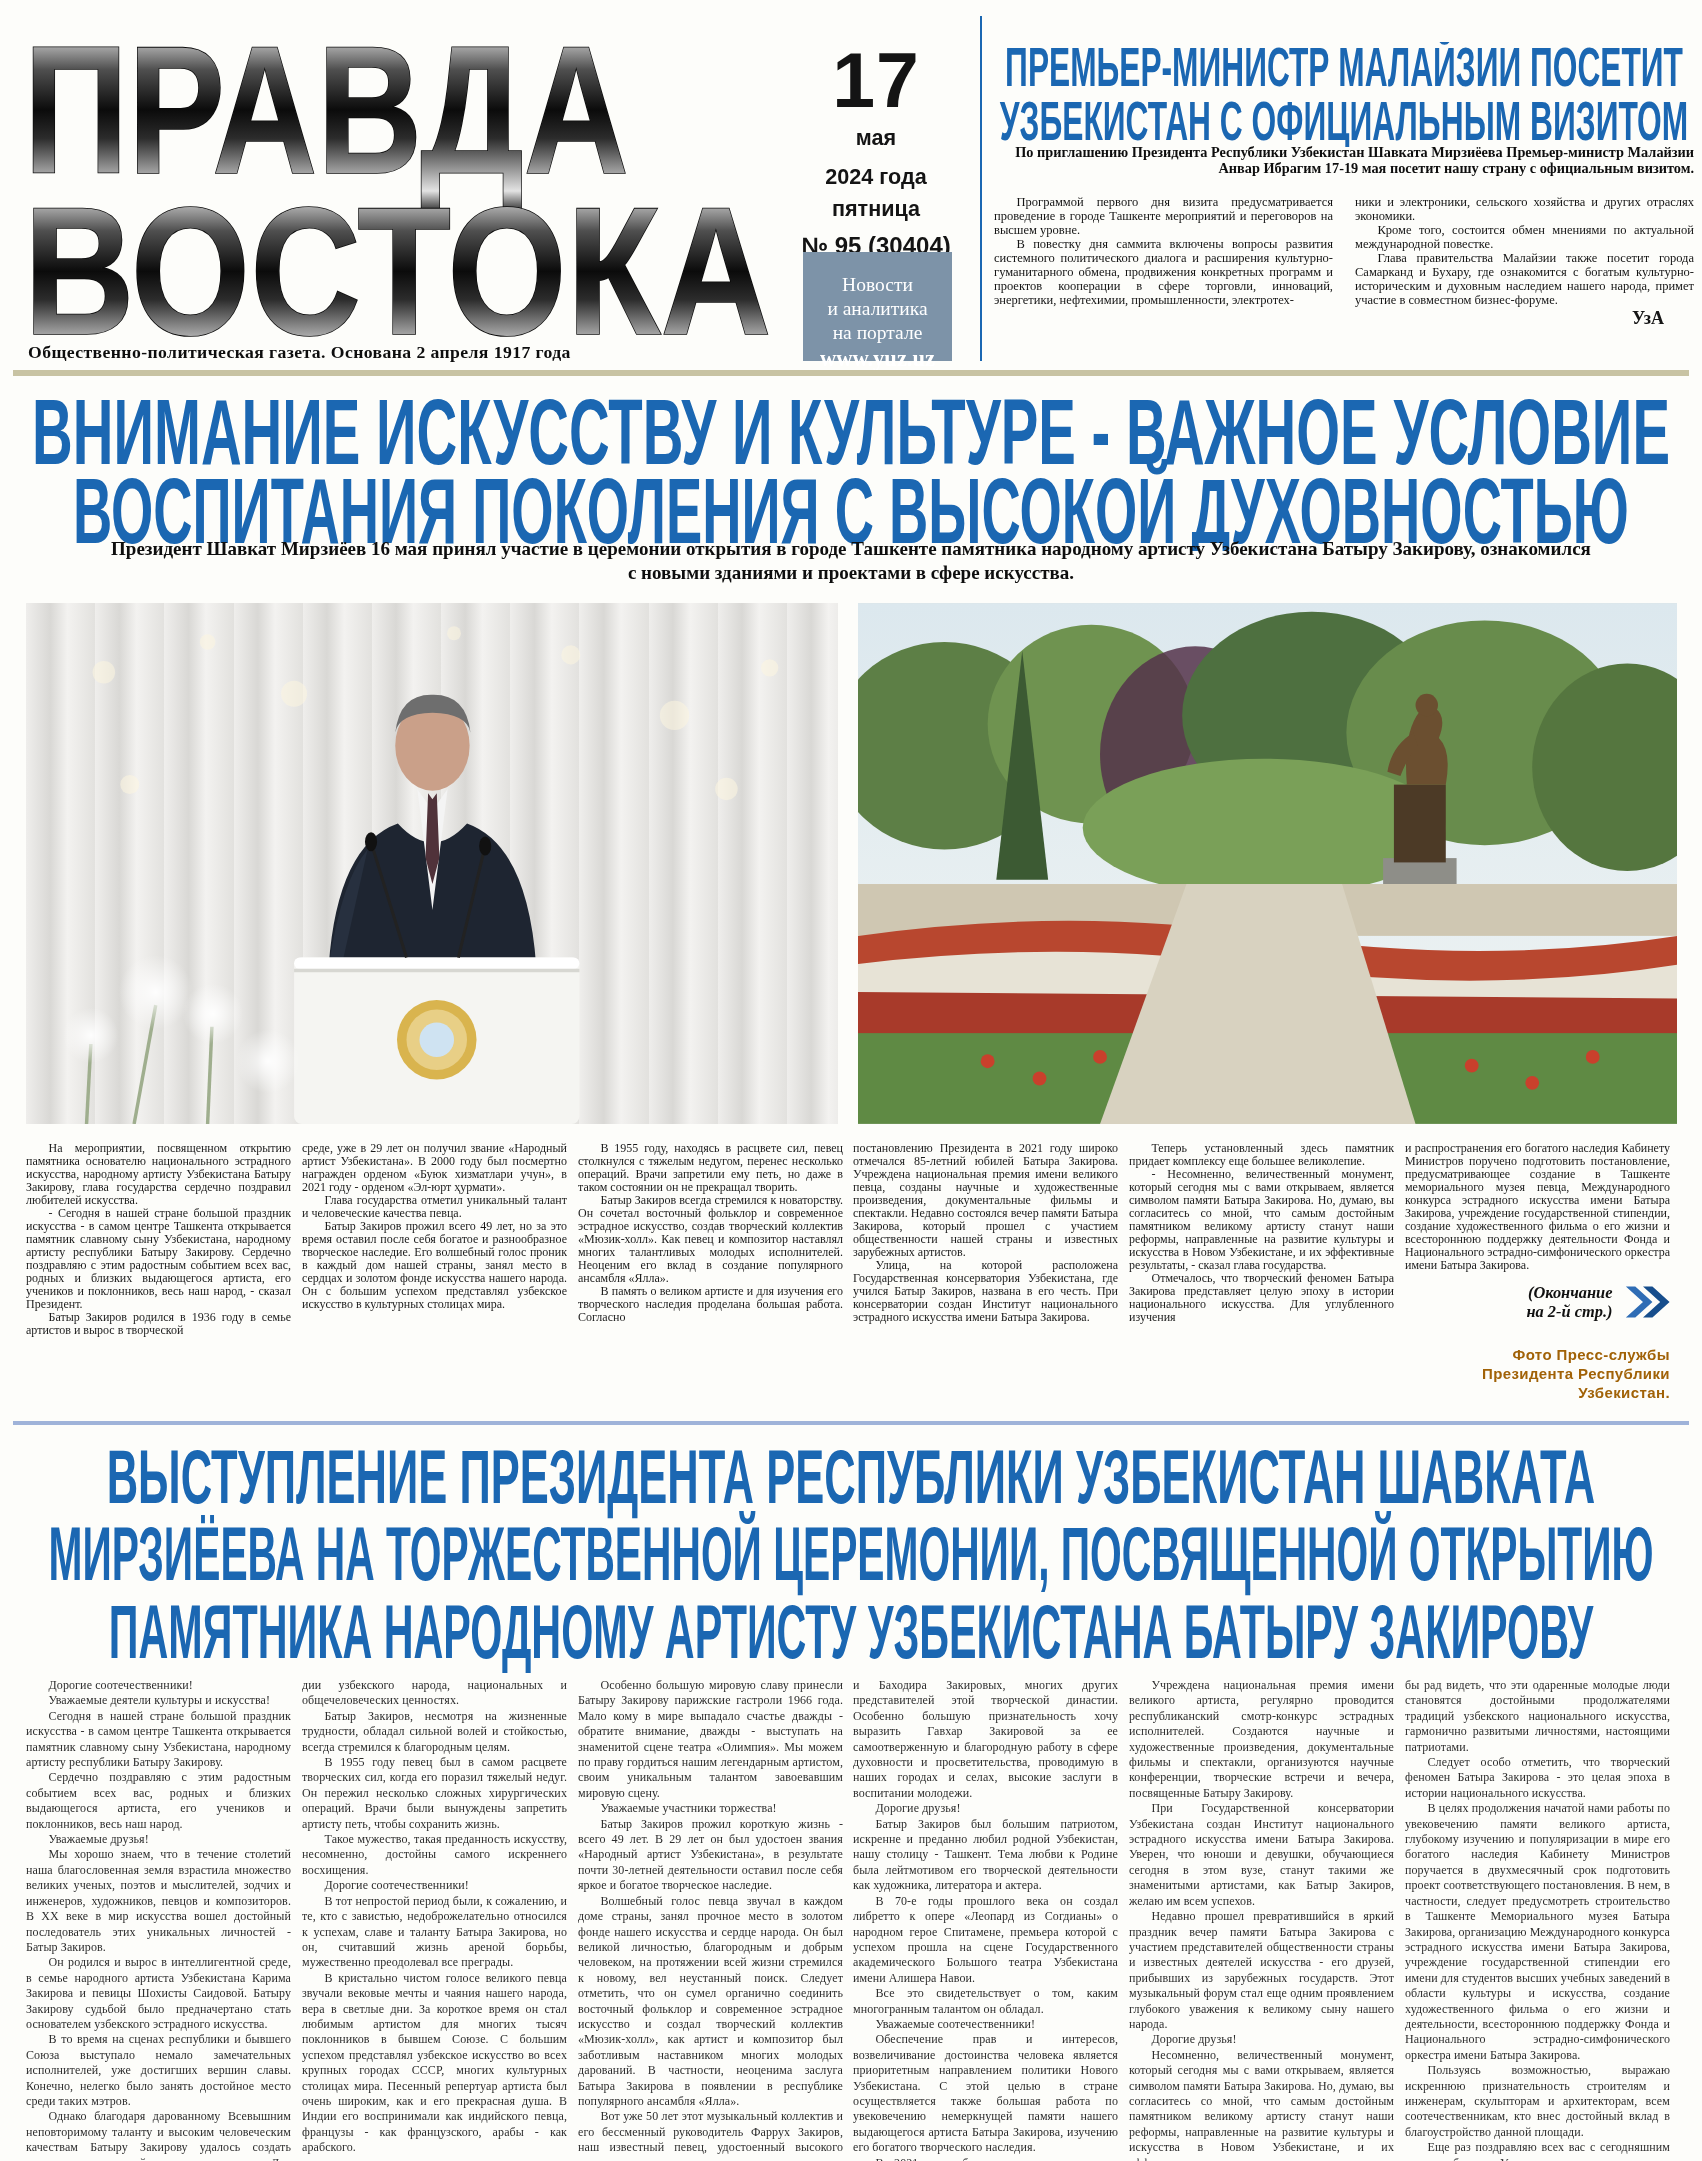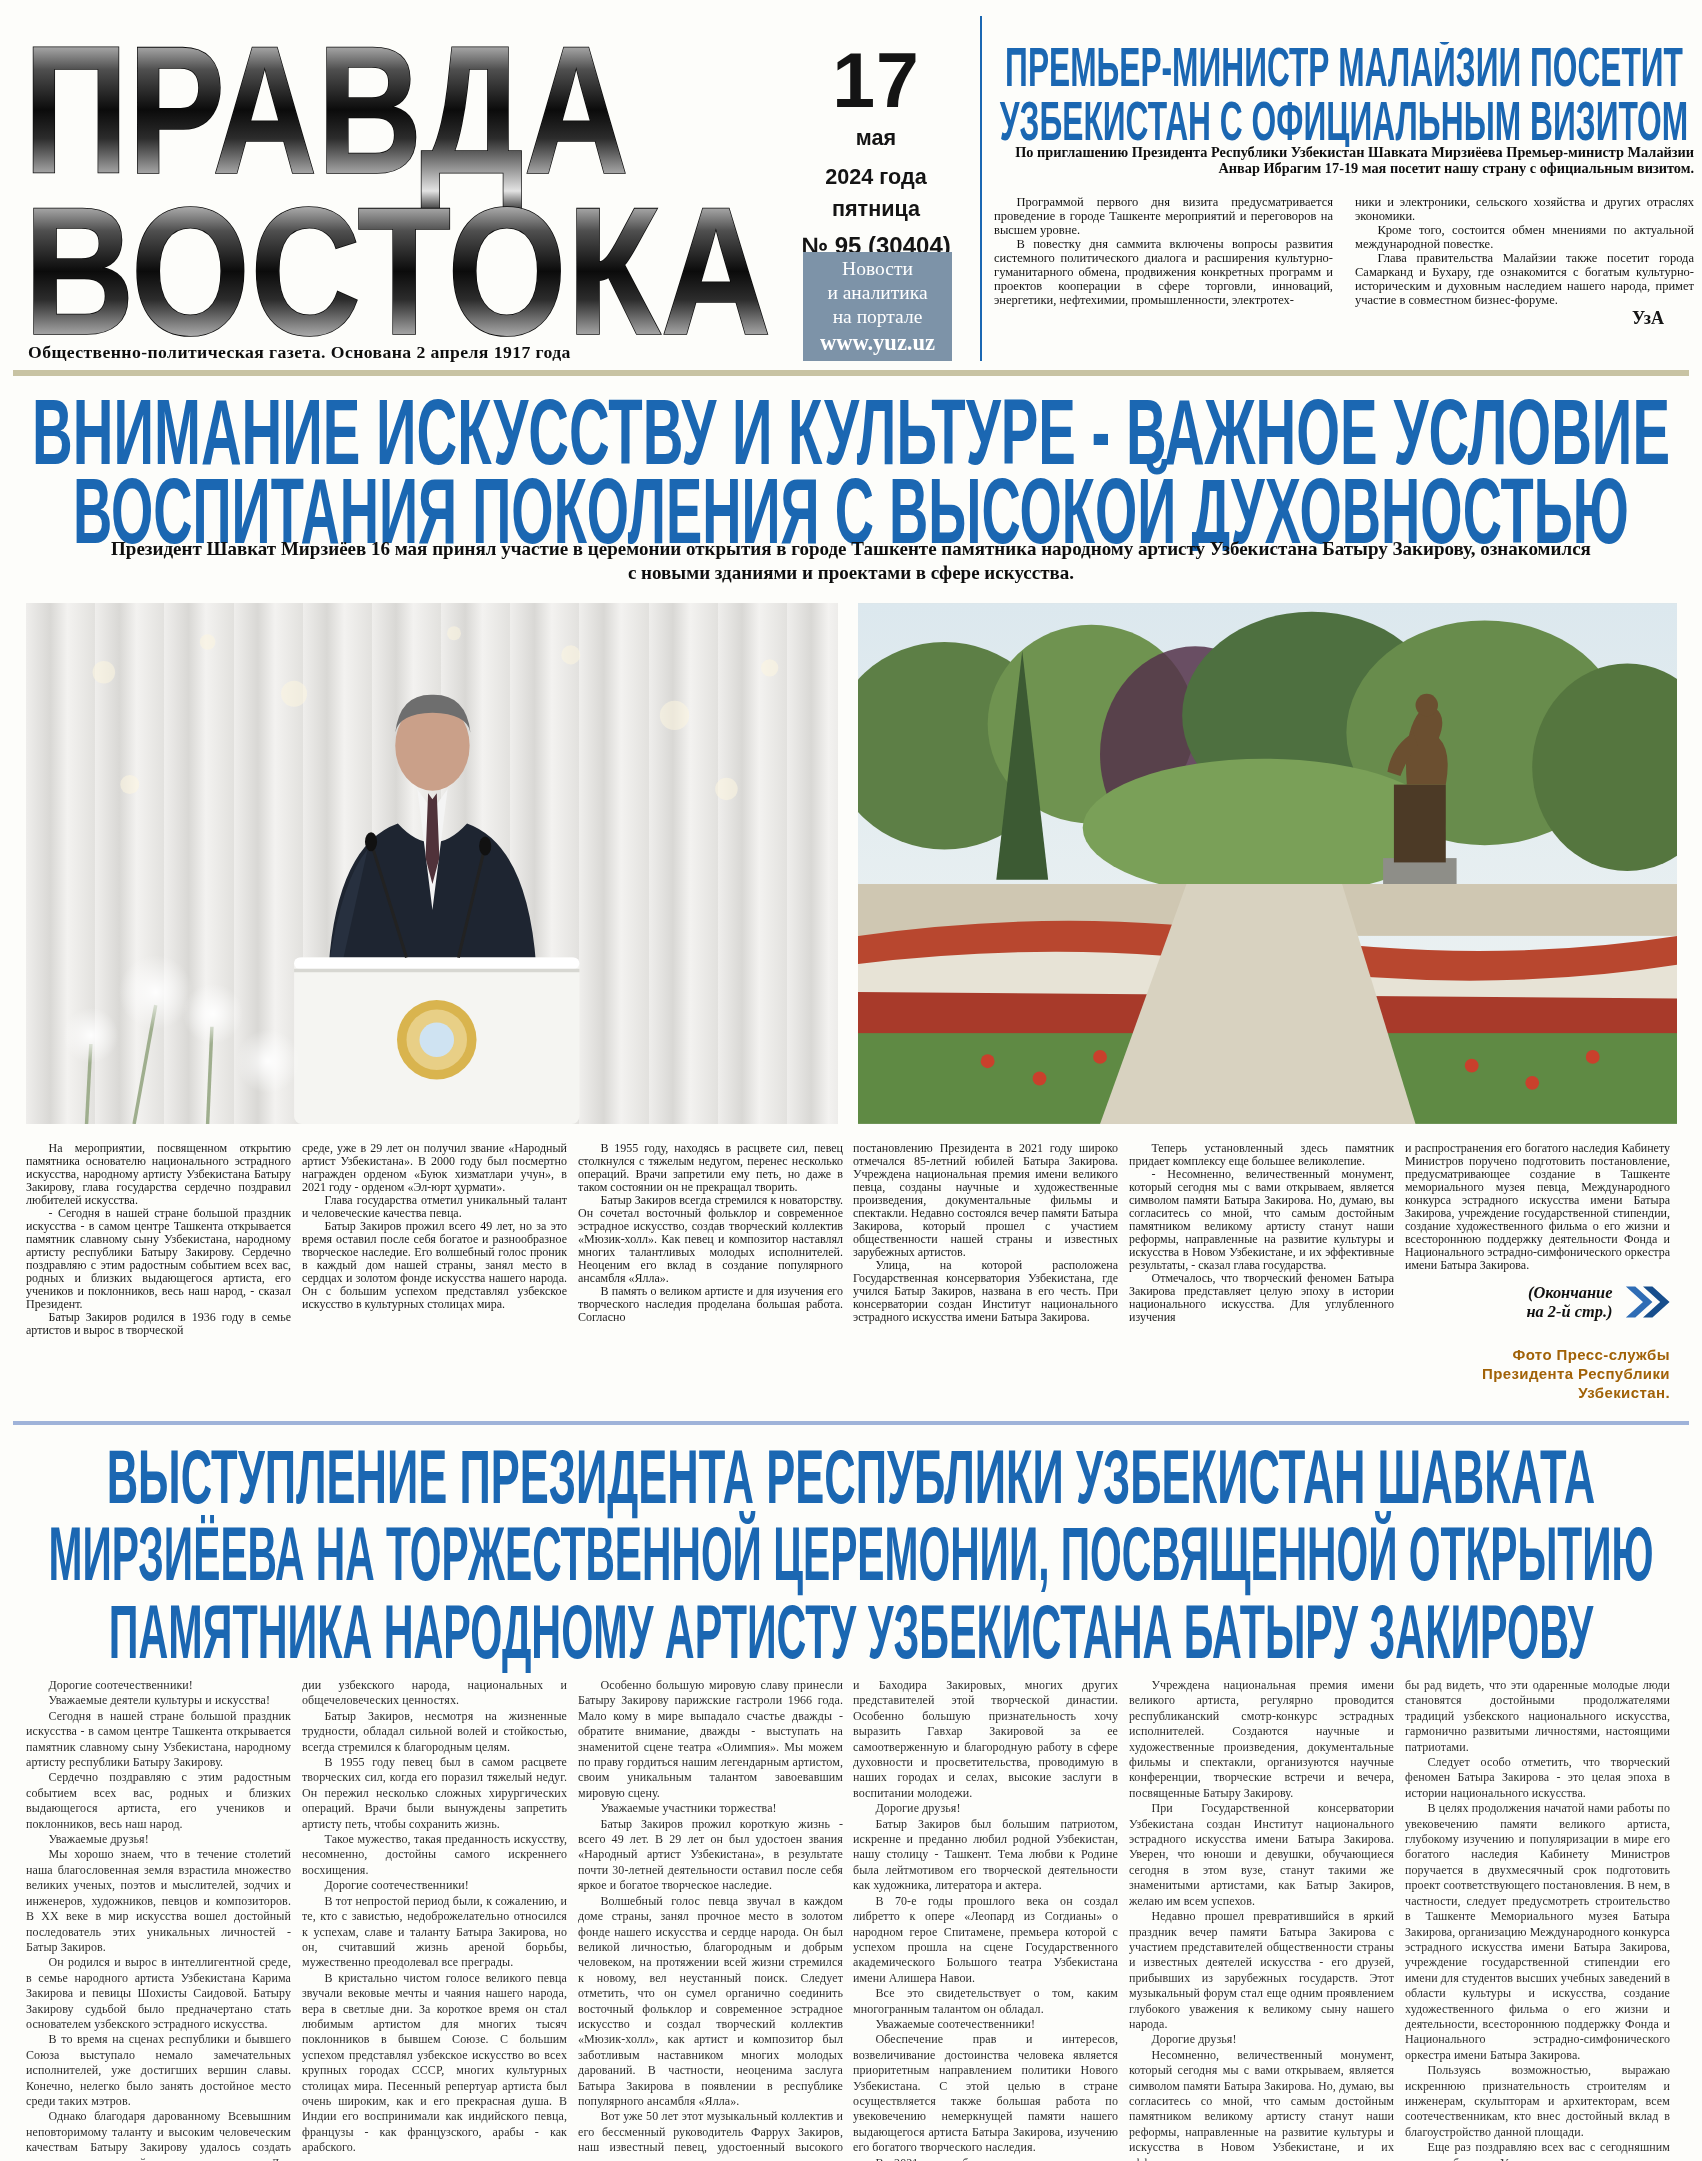--- a/index.html
+++ b/index.html
@@ -10,21 +10,21 @@
 
   
   #tagline{left:28px;top:342px;font:bold 17.7px/20px "Liberation Serif",serif;color:#0e0e0e;white-space:nowrap;letter-spacing:0.4px;}
   #dateblock{left:798px;top:48px;width:156px;text-align:center;font-family:"Liberation Sans",sans-serif;color:#141414;}
   #dateblock .day{font-size:77px;line-height:65px;font-weight:bold;letter-spacing:0.9px;}
   #dateblock .month{margin-top:14px;font-size:21.6px;line-height:22.5px;font-weight:bold;}
   #dateblock .year{margin-top:16px;font-size:21.6px;line-height:22.5px;font-weight:bold;}
   #dateblock .wday{margin-top:9.5px;font-size:21.6px;line-height:22.5px;font-weight:bold;}
   #dateblock .issue{margin-top:13px;font-size:24px;line-height:25px;font-weight:bold;white-space:nowrap;}
   #portalbox{left:803px;top:252px;width:149px;height:109px;background:#7d93a8;color:#ffffff;
-             text-align:center;font-family:"Liberation Serif",serif;padding-top:5px;box-sizing:border-box;}
+             text-align:center;font-family:"Liberation Serif",serif;padding-top:21px;box-sizing:border-box;}
   #portalbox .pl{font-size:19.5px;line-height:24px;}
   #portalbox .purl{font-size:22.5px;line-height:27px;font-weight:bold;}
   #vdivider{left:980px;top:16.4px;width:2.2px;height:345px;background:#1b67b2;}
 
   
   #mal-dek{left:994px;top:144px;width:700px;text-align:right;font:bold 14.3px/16.4px "Liberation Serif",serif;color:#0e0e0e;}
   .mcol{top:195px;width:339px;height:173px;overflow:hidden;font:12.5px/14px "Liberation Serif",serif;
         text-align:justify;color:#151515;}
   .mcol p,.tcol p,.scol p{margin:0;text-indent:22.5px;}
   .mcol p.c,.tcol p.c,.scol p.c{text-indent:0;}

